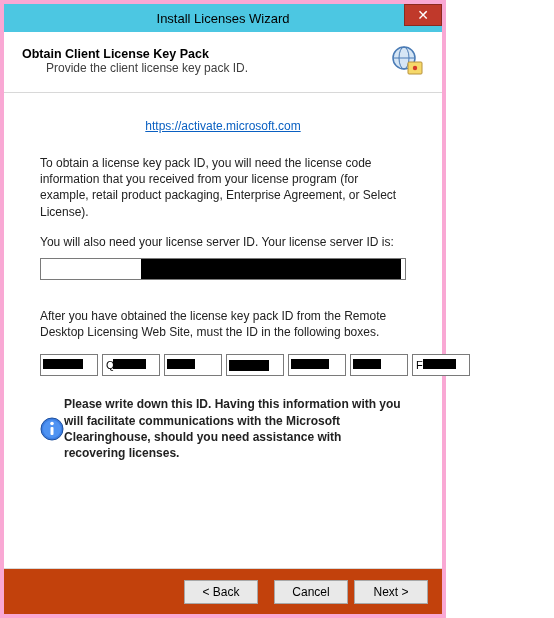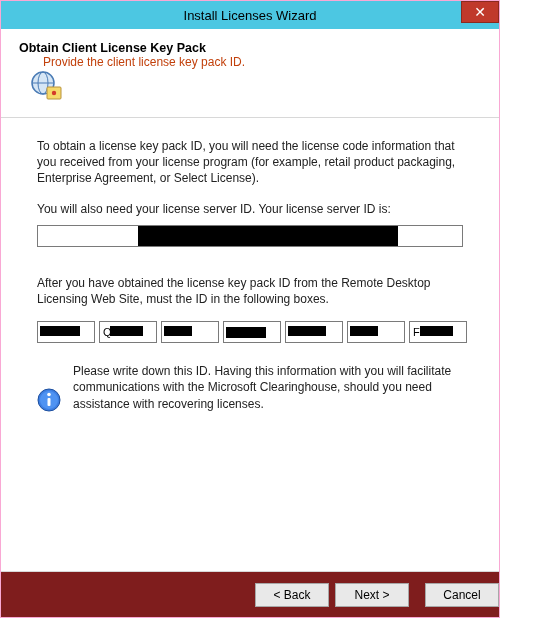--- a/index.html
+++ b/index.html
@@ -6,23 +6,23 @@
   body {
     margin: 0;
     font-family: "Segoe UI", Tahoma, sans-serif;
     font-size: 12px;
     background: #fff;
     width: 554px;
     height: 618px;
     overflow: hidden;
   }
   .window {
-    width: 500px;
+    width: 446px;
     height: 618px;
-    border: 1px solid #f9a8d4;
+    border: 4px solid #f9a8d4;
     display: flex;
     flex-direction: column;
     background: #fff;
   }
   .titlebar {
     height: 28px;
     background: #4cc7e2;
     display: flex;
     align-items: center;
     position: relative;
@@ -43,28 +43,27 @@
     color: #fff;
     font-size: 14px;
     text-align: center;
     line-height: 20px;
     border: 1px solid #8b2a20;
     cursor: pointer;
   }
   .header-card {
     display: flex;
     justify-content: space-between;
-    align-items: flex-start;
+    align-items: center;
     padding: 12px 18px 14px 18px;
     border-bottom: 1px solid #d8d8d8;
-    flex-direction: column;
   }
   .header-card .texts { flex: 1; }
   .header-card .h-title { font-weight: bold; font-size: 12.5px; color: #000; }
-  .header-card .h-sub { margin-left: 24px; color: #c2410c; font-size: 12px; }
+  .header-card .h-sub { margin-left: 24px; color: #404040; font-size: 12px; }
   .header-icon {
     width: 34px; height: 34px;
     margin-left: 10px;
   }
   .body {
     flex: 1;
     padding: 20px 36px 10px 36px;
     color: #222;
   }
   .para { margin-bottom: 14px; line-height: 1.35; }
@@ -108,34 +107,36 @@
     background: #fff;
     color: #000;
   }
   .key-redact {
     position: absolute;
     background: #000;
   }
   .key-wrap { position: relative; }
   .info-row {
     display: flex;
-    align-items: flex-end;
-    gap: 12px;
+    align-items: center;
+    gap: 0;
     margin-top: 6px;
+    font-weight: bold;
   }
   .info-icon {
     width: 24px; height: 24px; flex-shrink: 0;
   }
   .footer {
     height: 46px;
-    background: #7f1d1d;
+    background: #c2410c;
     border-top: 1px solid #d8d8d8;
     display: flex;
     justify-content: flex-end;
     align-items: center;
+    padding-right: 14px;
     gap: 6px;
   }
   .footer button {
     min-width: 74px;
     height: 24px;
     background: #e9e9e9;
     border: 1px solid #a8a8a8;
     font-family: inherit;
     font-size: 12px;
     cursor: pointer;
@@ -163,20 +164,21 @@
         <line x1="3" y1="14" x2="25" y2="14" stroke="#4a7bb5" stroke-width="1"></line>
         <rect x="18" y="18" width="14" height="12" rx="1" fill="#f6d96a" stroke="#b8923c" stroke-width="1"></rect>
         <circle cx="25" cy="24" r="2.2" fill="#d43a2a"></circle>
       </svg>
     </div>
   </div>
 
   <div class="body">
 
 
+    <a class="link" href="#">https://activate.microsoft.com</a>
 
     <div class="para">To obtain a license key pack ID, you will need the license code information that you received from your license program (for example, retail product packaging, Enterprise Agreement, or Select License).</div>
 
     <div class="para" style="margin-bottom:0">You will also need your license server ID. Your license server ID is:</div>
 
     <div class="server-id-box">
       <div class="server-id-black"></div>
     </div>
 
     <div class="para">After you have obtained the license key pack ID from the Remote Desktop Licensing Web Site, must the ID in the following boxes.</div>
@@ -200,17 +202,17 @@
           <circle cx="12" cy="6.5" r="1.8" fill="#fff"></circle>
         </svg>
       </div>
       <div style="line-height:1.35">Please write down this ID. Having this information with you will facilitate communications with the Microsoft Clearinghouse, should you need assistance with recovering licenses.</div>
     </div>
 
   </div>
 
   <div class="footer">
     <button>&lt; Back</button>
+    <button style="margin-left:10px">Cancel</button>
     <button>Next &gt;</button>
-    <button style="margin-left:10px">Cancel</button>
   </div>
 
 </div>
 
 </body></html>

